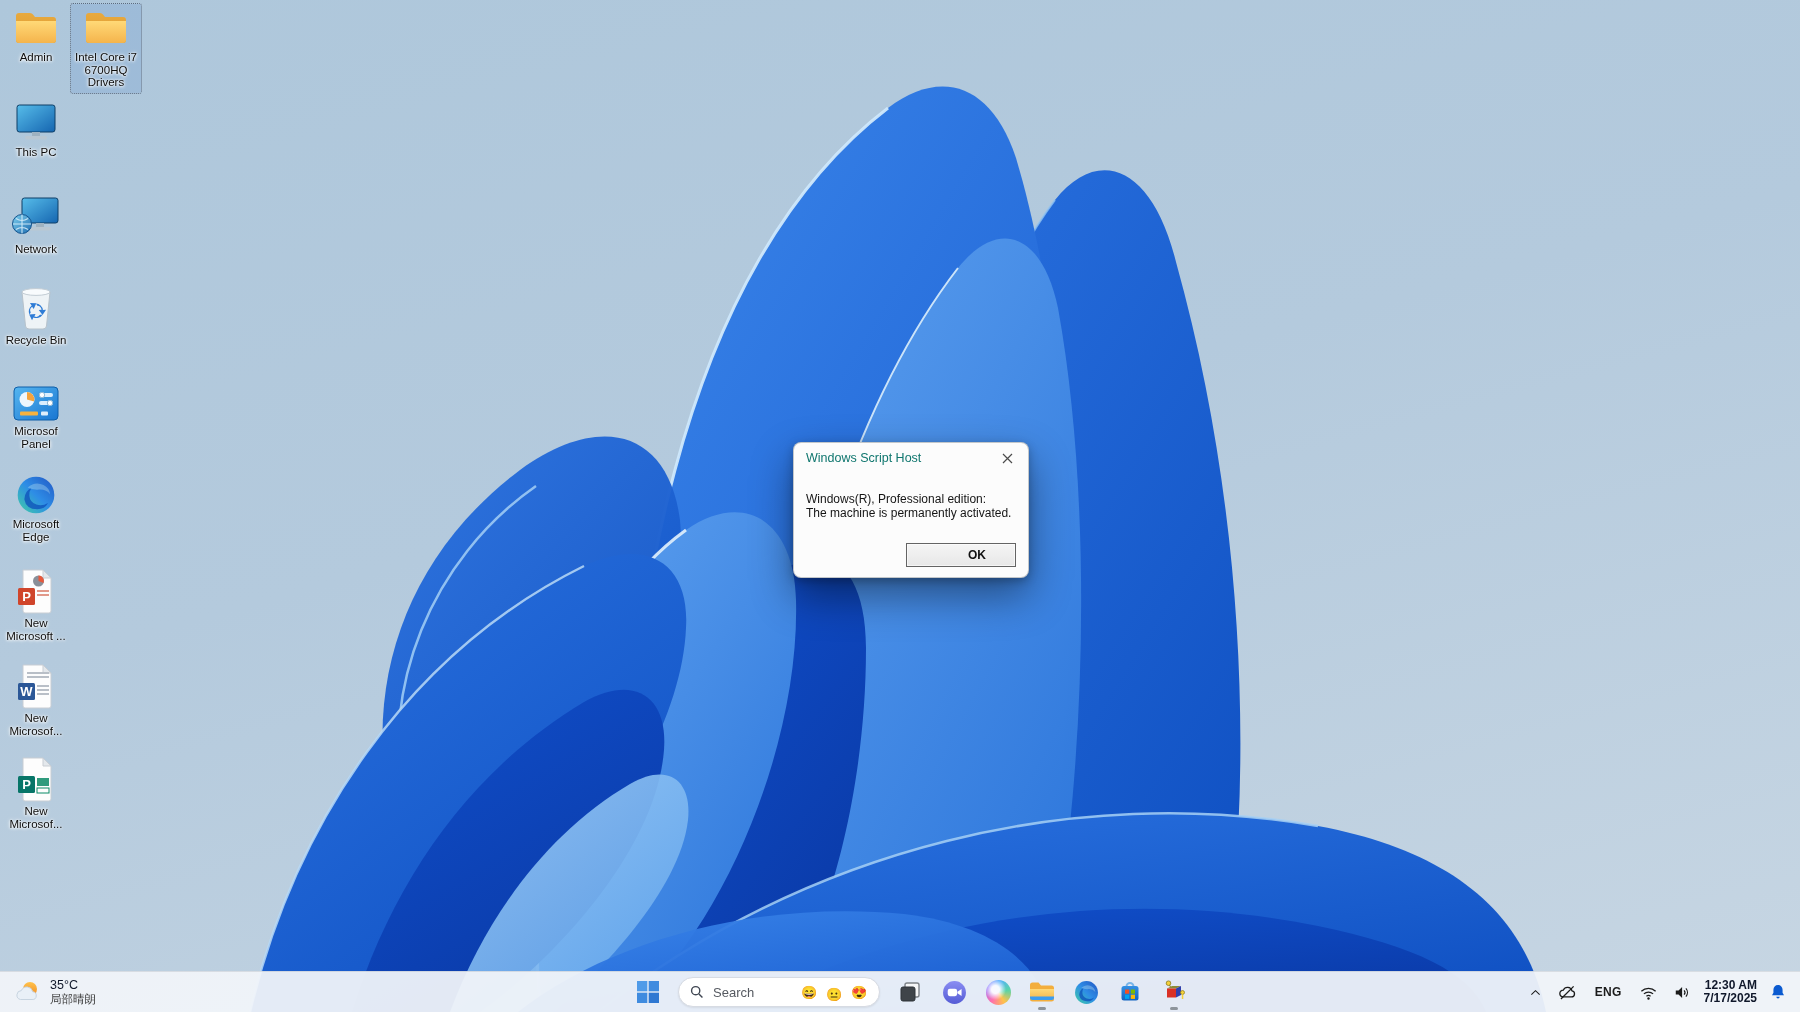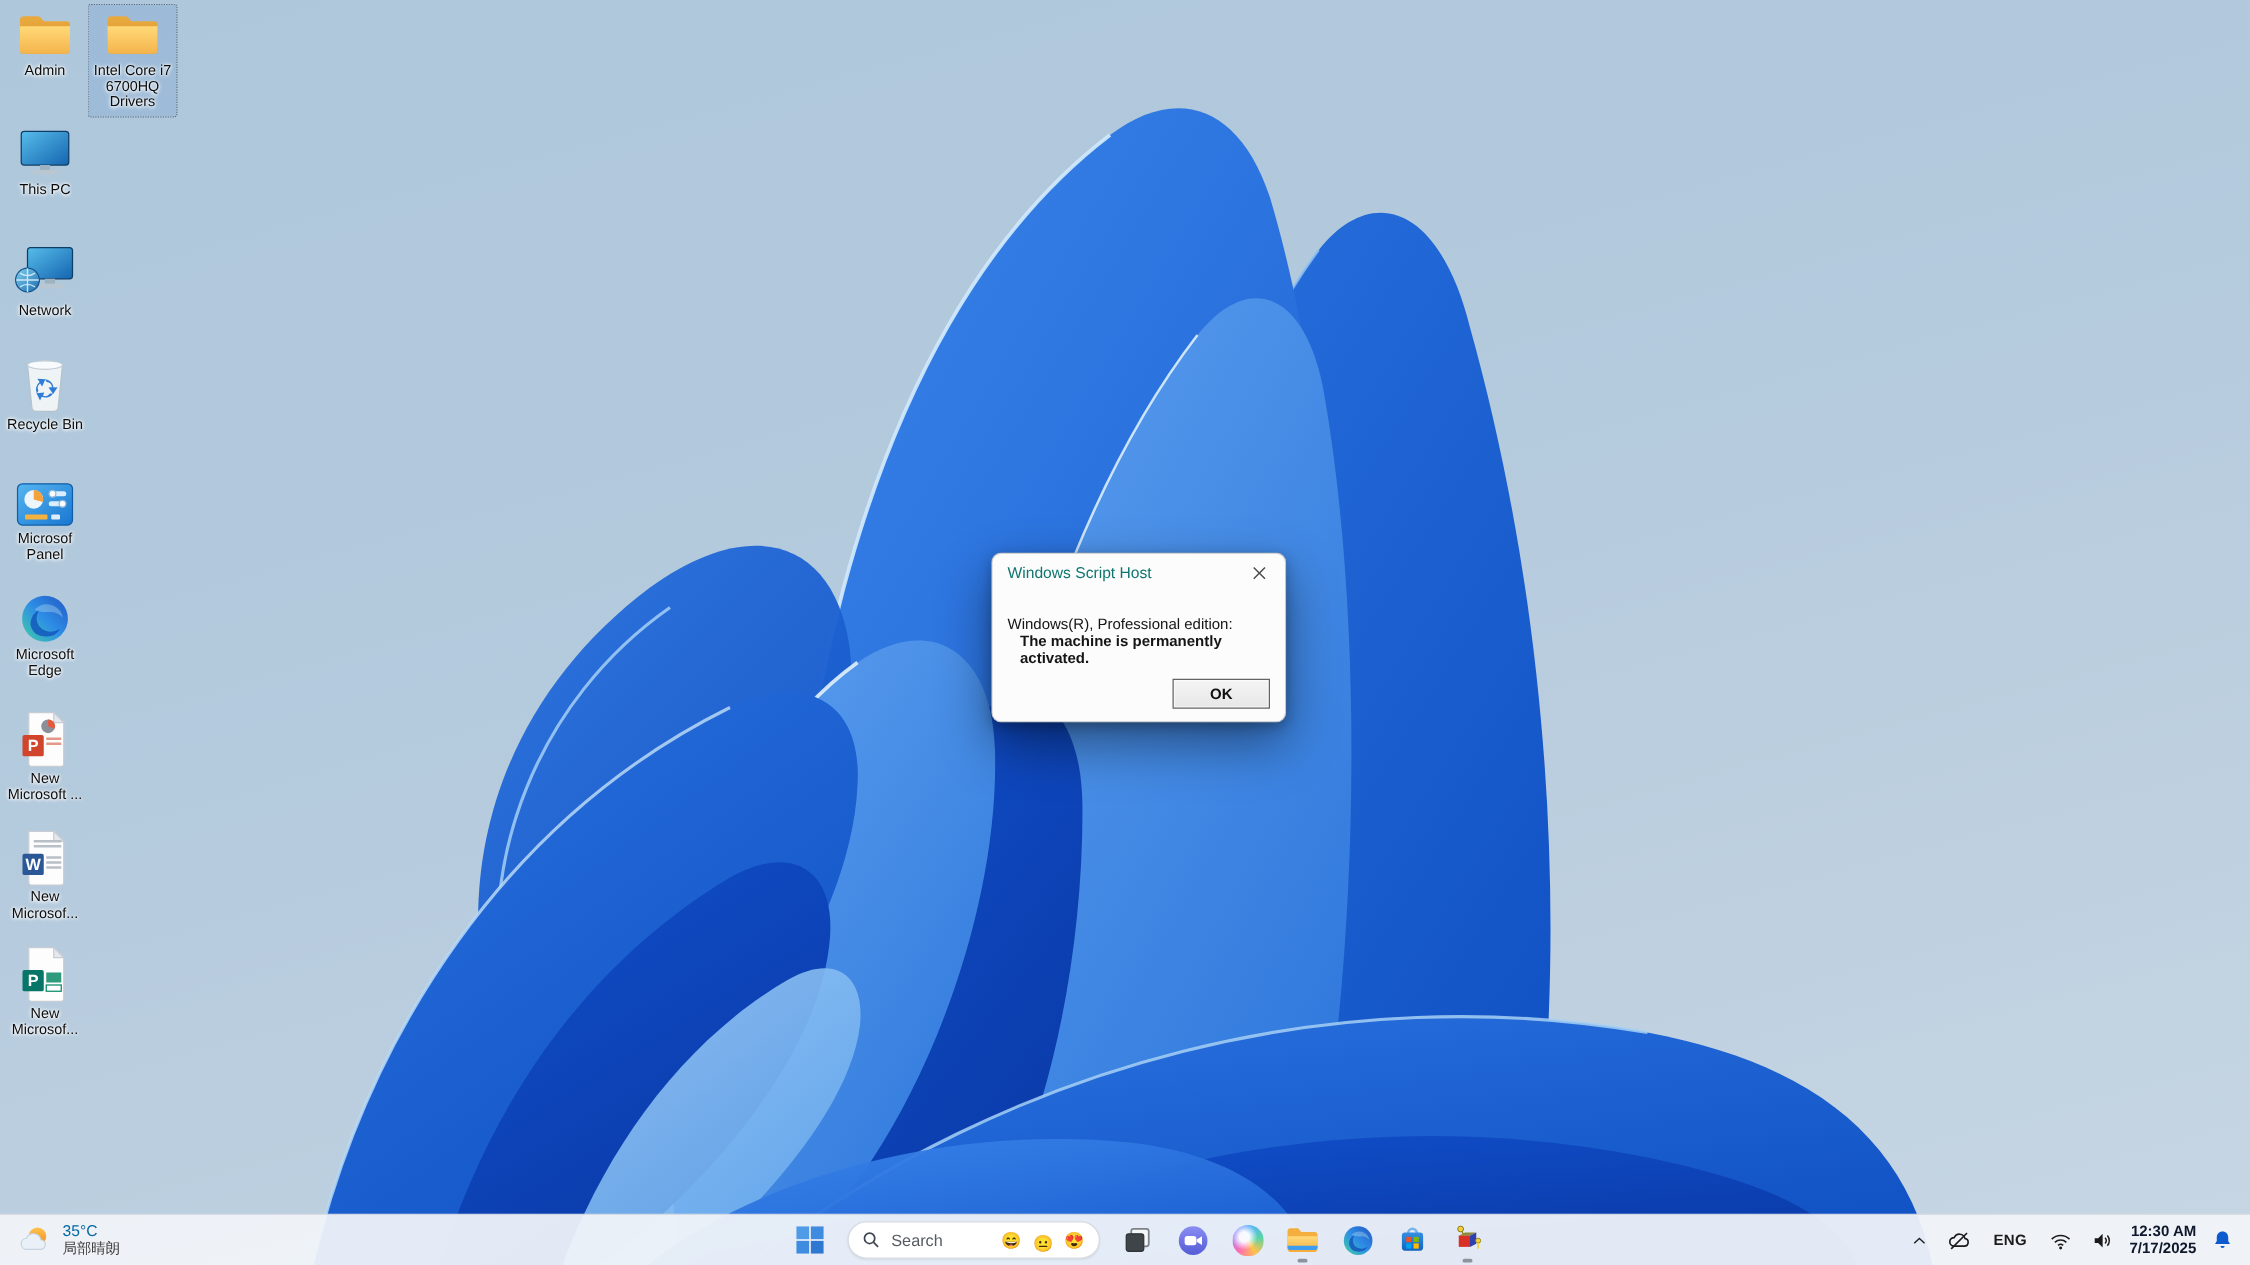--- a/index.html
+++ b/index.html
@@ -28,32 +28,32 @@
 
   
   .wsh{position:absolute;left:793px;top:442px;width:234px;height:134px;background:#fcfcfc;
     border:1px solid rgba(90,100,110,.35);border-radius:8px;
     box-shadow:0 18px 42px rgba(0,0,0,.42),0 3px 10px rgba(0,0,0,.25);}
   .wsh-titlebar{position:absolute;top:0;left:0;right:0;height:30px;display:flex;
     align-items:center;padding:0 12px;}
   .wsh-title{font-size:12.5px;color:#0f766e;flex:1;}
   .wsh-close{width:18px;height:18px;display:flex;align-items:center;justify-content:center;cursor:pointer;}
   .wsh-body{position:absolute;left:12px;top:50px;font-size:12px;line-height:13.5px;color:#151515;}
-  .wsh-line2{margin-left:10px;font-weight:bold;}
+  .wsh-line2{}
   .wsh-ok{position:absolute;right:12px;bottom:10px;width:76px;height:22px;
     background:linear-gradient(#f5f5f5,#e7e7e7);border:1px solid #646464;
     font-family:"Liberation Sans",sans-serif;font-size:12px;font-weight:bold;color:#111;
-    display:flex;align-items:center;justify-content:center;cursor:pointer;box-shadow:0 0 0 1px rgba(255,255,255,.6) inset;}
+    display:flex;align-items:center;justify-content:center;cursor:pointer;box-shadow:0 0 0 1px rgba(255,255,255,.6) inset;padding-left:32px;}
 
   
   .taskbar{position:absolute;left:0;right:0;bottom:0;height:40px;
     background:rgba(241,244,249,.94);border-top:1px solid rgba(110,120,135,.18);}
   .weather{position:absolute;left:4px;top:0;height:100%;display:flex;align-items:center;
     gap:8px;padding:0 10px;border-radius:6px;cursor:pointer;}
-  .wtemp{font-size:12.5px;color:#0369a1;line-height:14px;}
+  .wtemp{font-size:12.5px;color:#0f172a;line-height:14px;}
   .wcond{font-size:11.5px;color:#3c3c3c;line-height:14px;}
   .tb-apps{position:absolute;left:628px;top:0;height:100%;display:flex;align-items:center;gap:4px;}
   .tb-btn{position:relative;width:40px;height:40px;display:flex;align-items:center;
     justify-content:center;border-radius:6px;cursor:pointer;}
   .run-ind{position:absolute;bottom:2px;left:50%;transform:translateX(-50%);
     width:8px;height:3px;border-radius:2px;background:#8d949b;}
   .search-pill{width:202px;height:30px;border-radius:16px;background:#ffffff;
     border:1px solid #d7dbe3;box-shadow:0 1px 2px rgba(0,0,0,.08);
     display:flex;align-items:center;gap:9px;padding:0 11px;margin:17px 6px;cursor:pointer;box-sizing:border-box;}
   .search-text{flex:1;font-size:13px;color:#565a61;}

